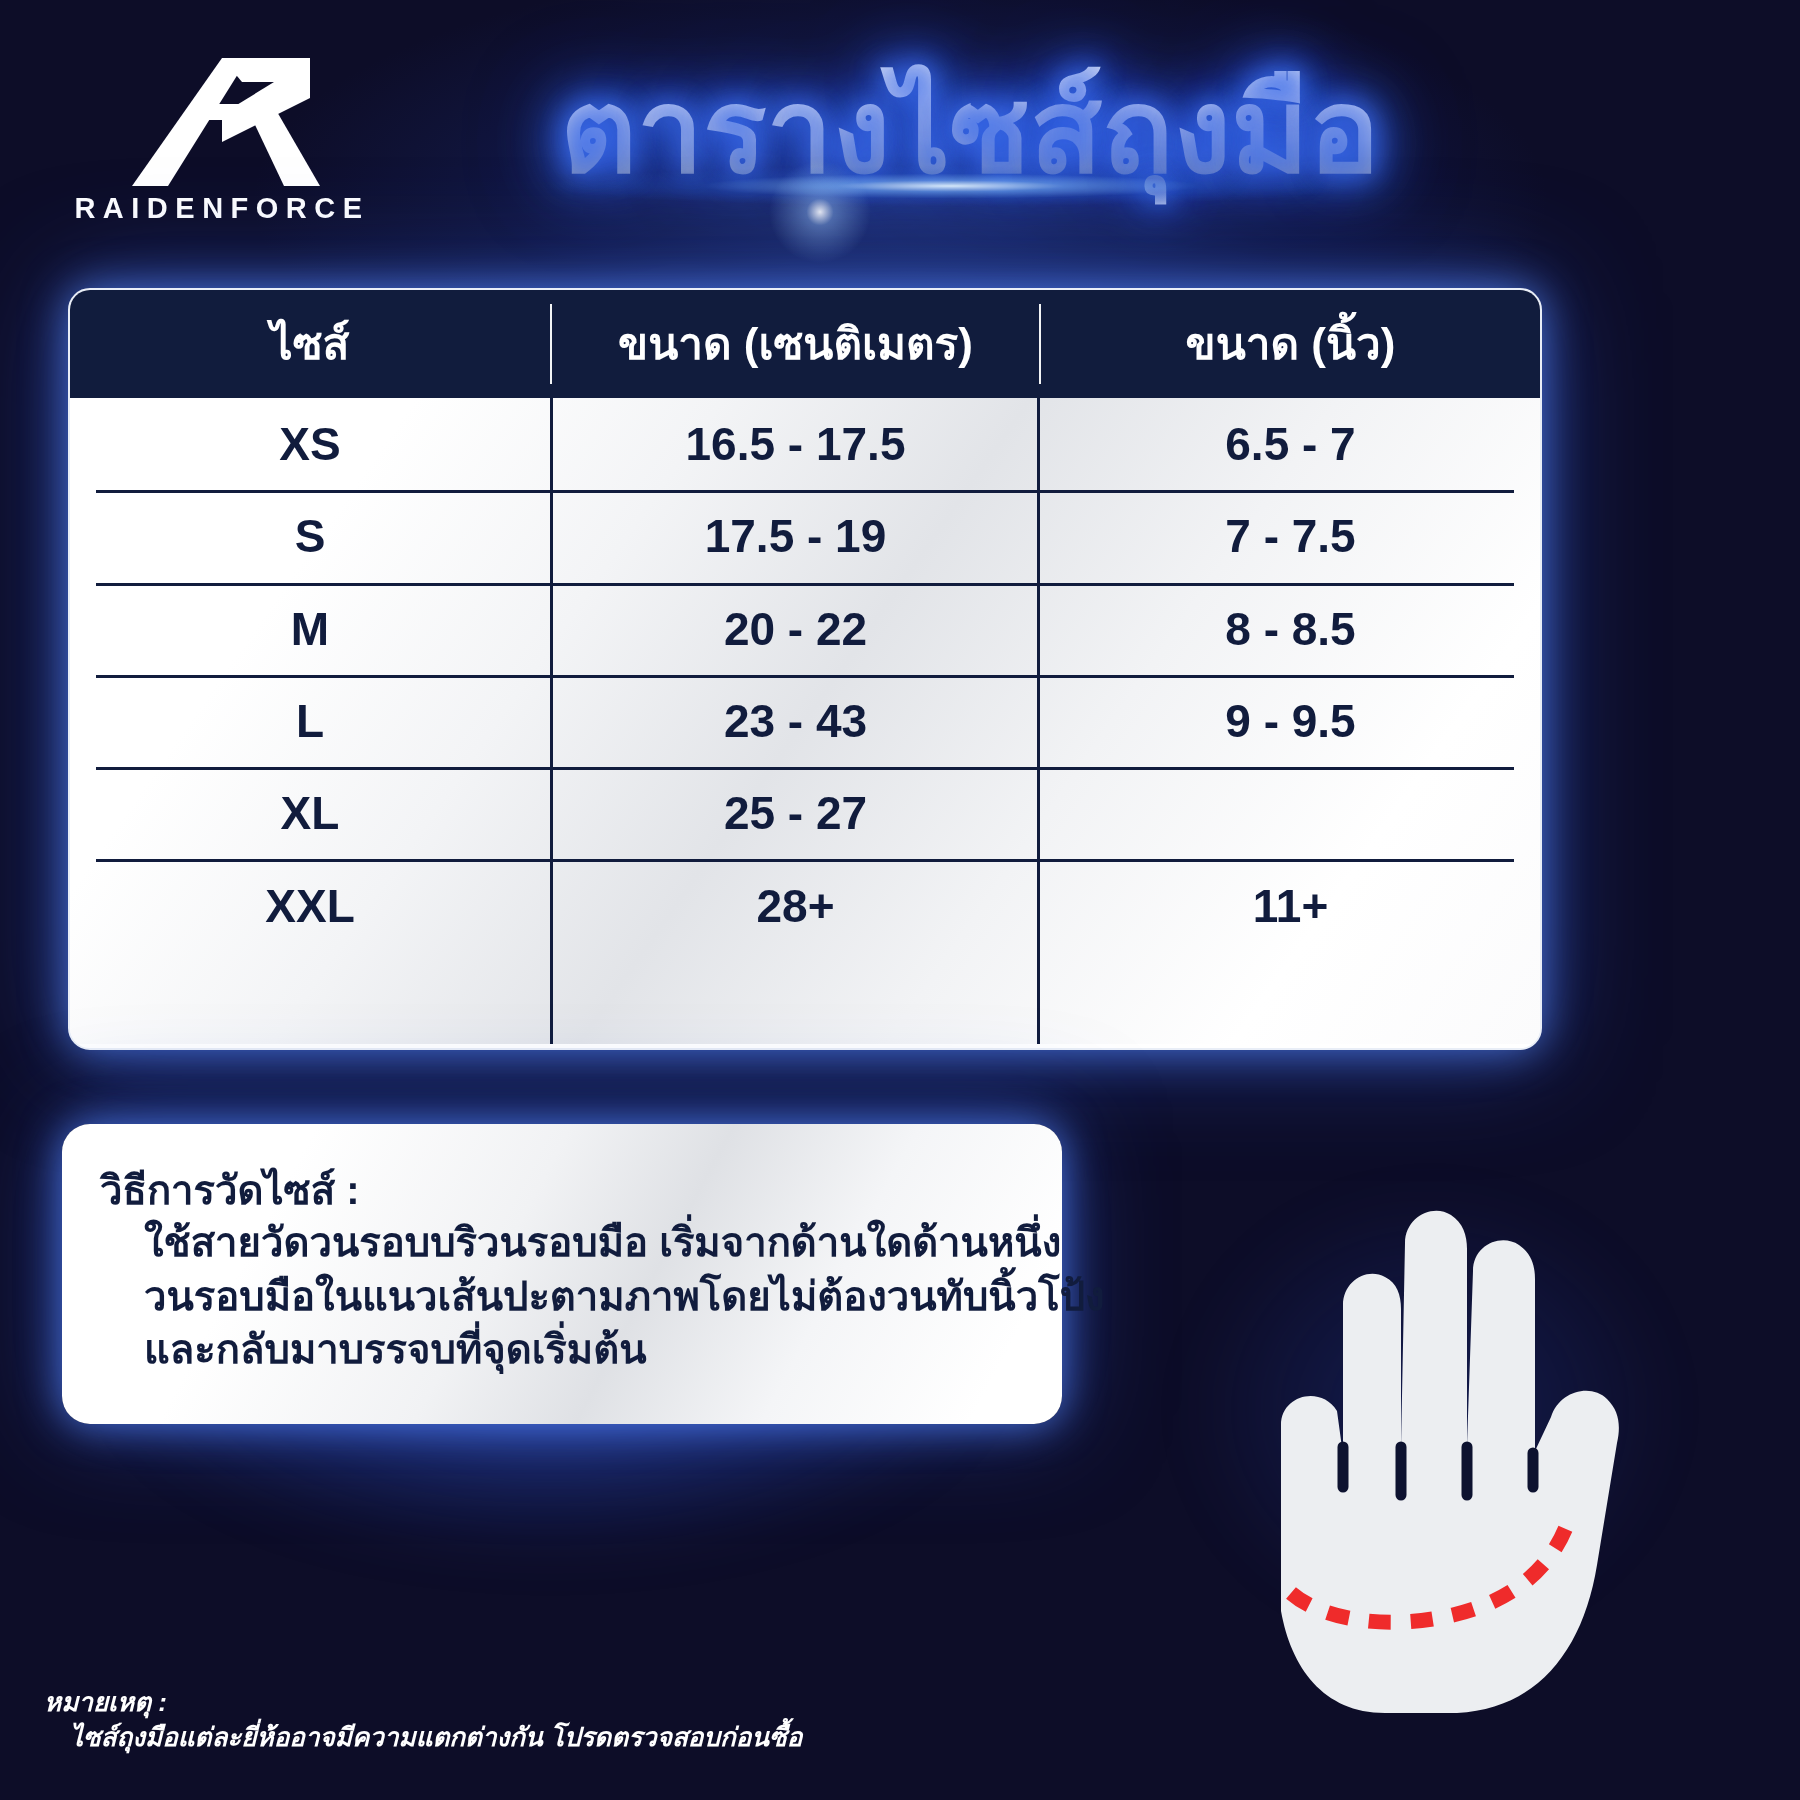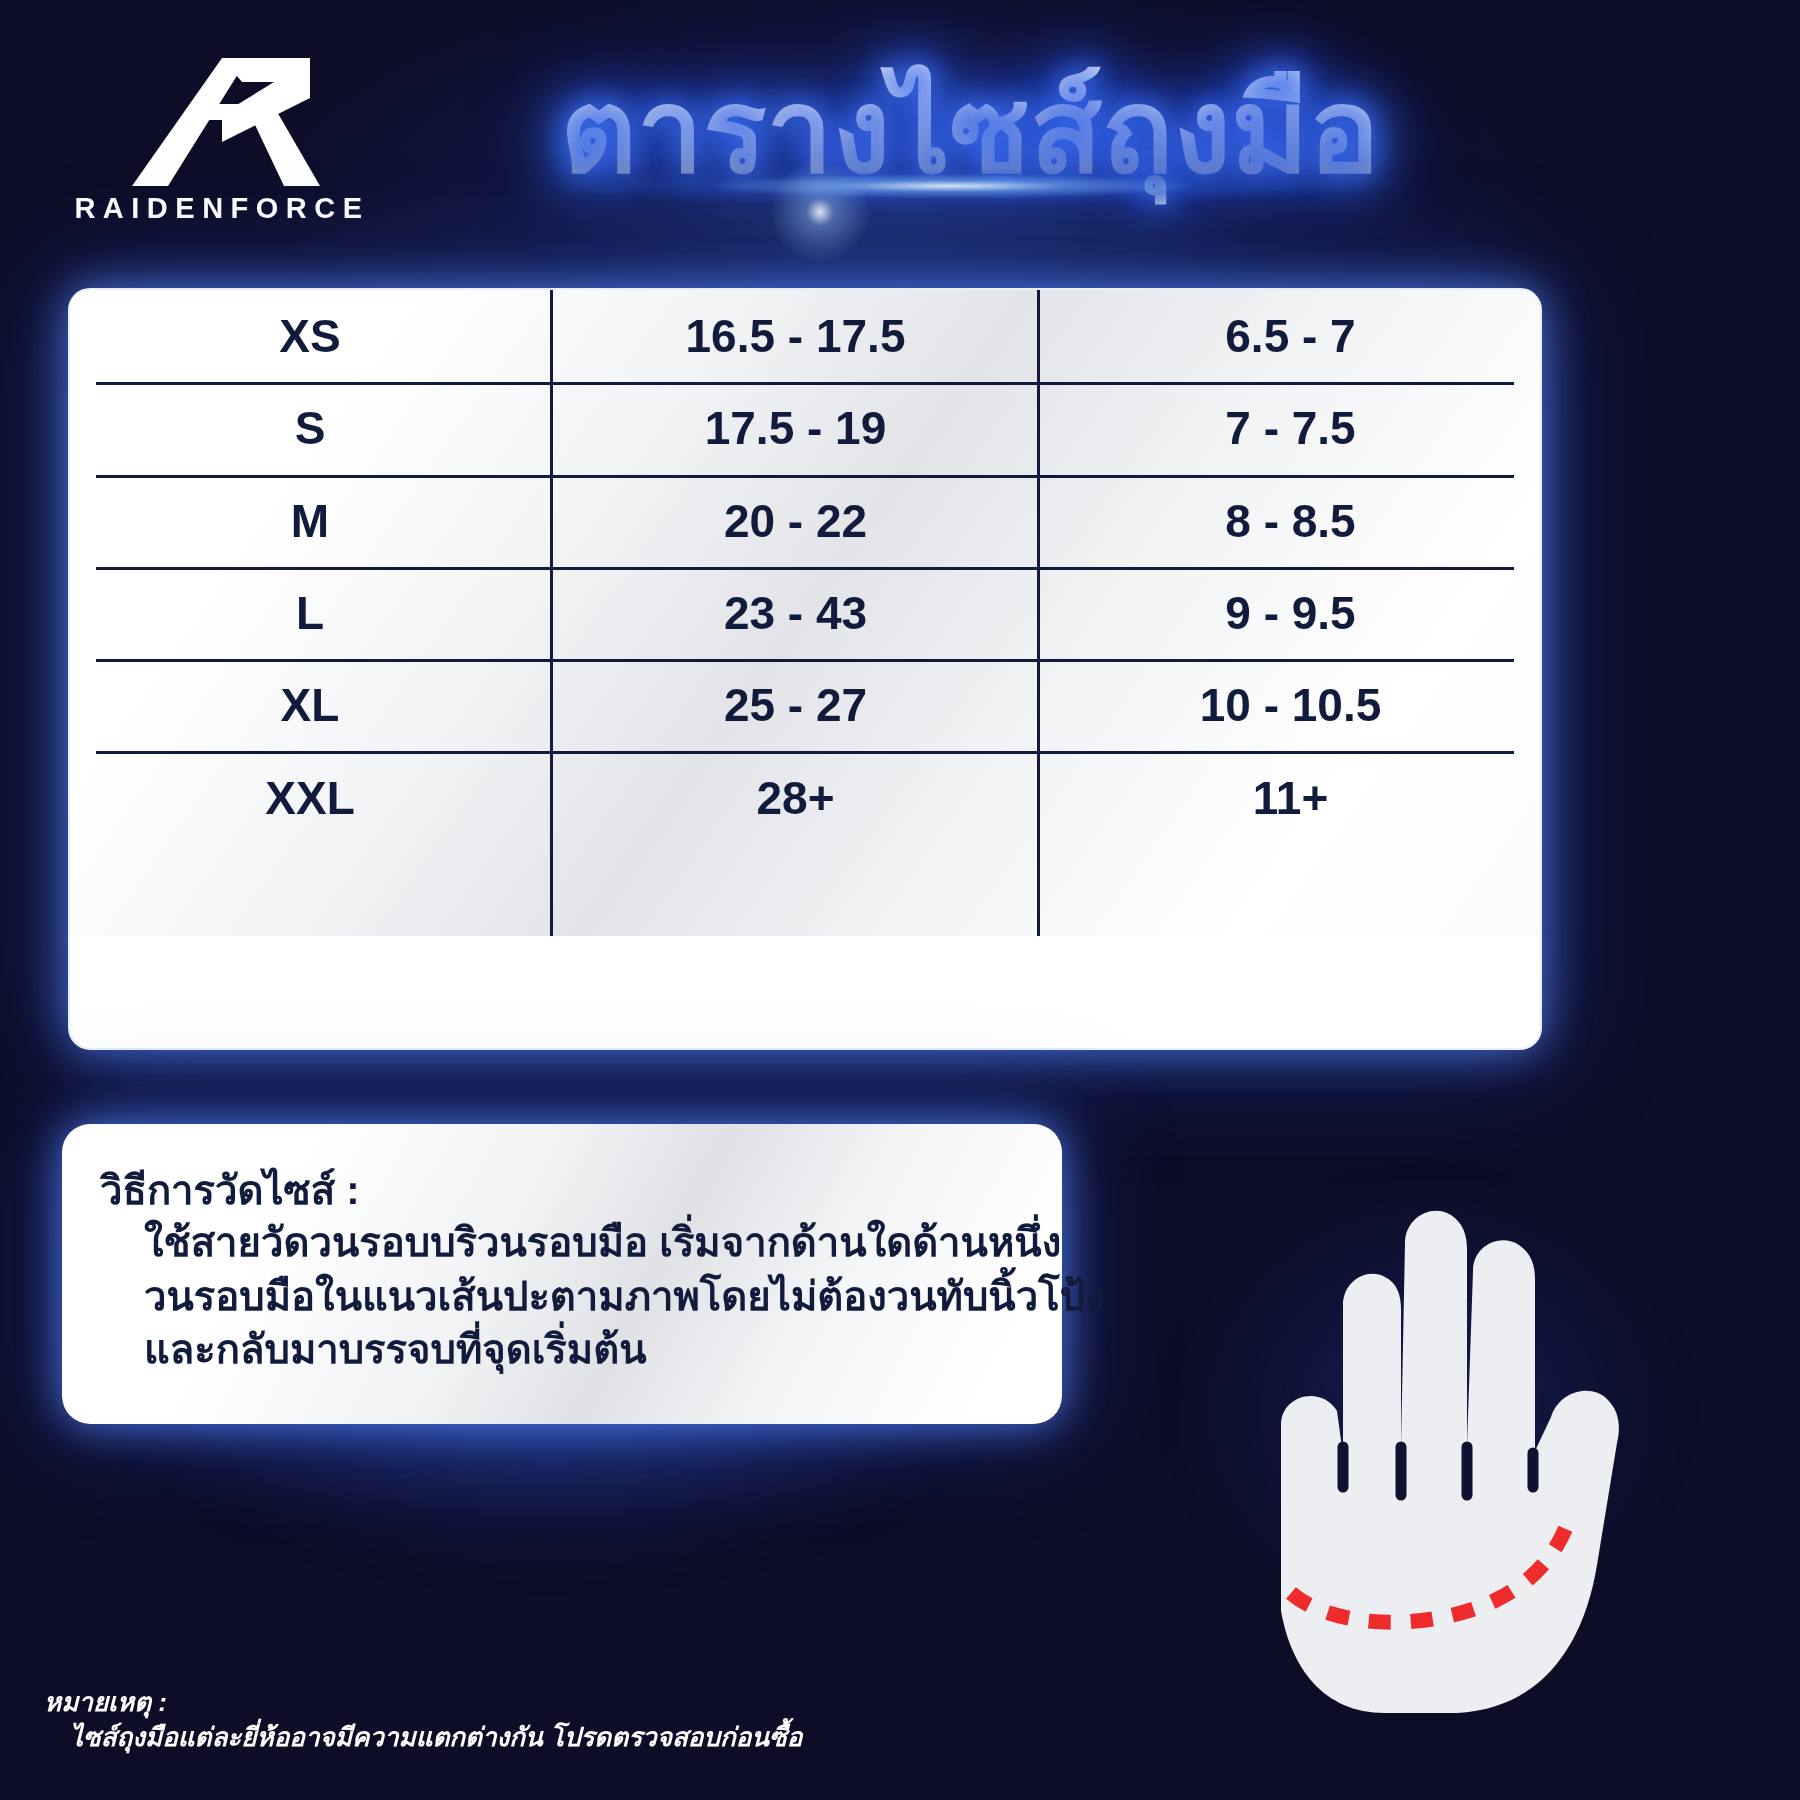--- a/index.html
+++ b/index.html
@@ -161,20 +161,27 @@
   <div class="logo-word">RAIDENFORCE</div>
 </div>
 
 <div class="title-wrap">
   <div class="title">ตารางไซส์ถุงมือ</div>
   <div class="title-flare"></div>
   <div class="title-flare2"></div>
 </div>
 
 <div class="table-card">
+  <div class="thead">
+    <div class="th col1">ไซส์</div>
+    <div class="vdiv-head"></div>
+    <div class="th col2">ขนาด (เซนติเมตร)</div>
+    <div class="vdiv-head"></div>
+    <div class="th col3">ขนาด (นิ้ว)</div>
+  </div>
   <div class="tbody">
     <div class="vdiv-body vdiv-b1"></div>
     <div class="vdiv-body vdiv-b2"></div>
 
     <div class="trow">
       <div class="td col1">XS</div>
       <div style="width:2px"></div>
       <div class="td col2">16.5 - 17.5</div>
       <div style="width:2px"></div>
       <div class="td col3">6.5 - 7</div>
@@ -198,21 +205,20 @@
       <div style="width:2px"></div>
       <div class="td col2">23 - 43</div>
       <div style="width:2px"></div>
       <div class="td col3">9 - 9.5</div>
     </div>
     <div class="trow">
       <div class="td col1">XL</div>
       <div style="width:2px"></div>
       <div class="td col2">25 - 27</div>
       <div style="width:2px"></div>
-      <div class="td col3">10 - 10.5</div>
     </div>
     <div class="trow">
       <div class="td col1">XXL</div>
       <div style="width:2px"></div>
       <div class="td col2">28+</div>
       <div style="width:2px"></div>
       <div class="td col3">11+</div>
     </div>
   </div>
 </div>

